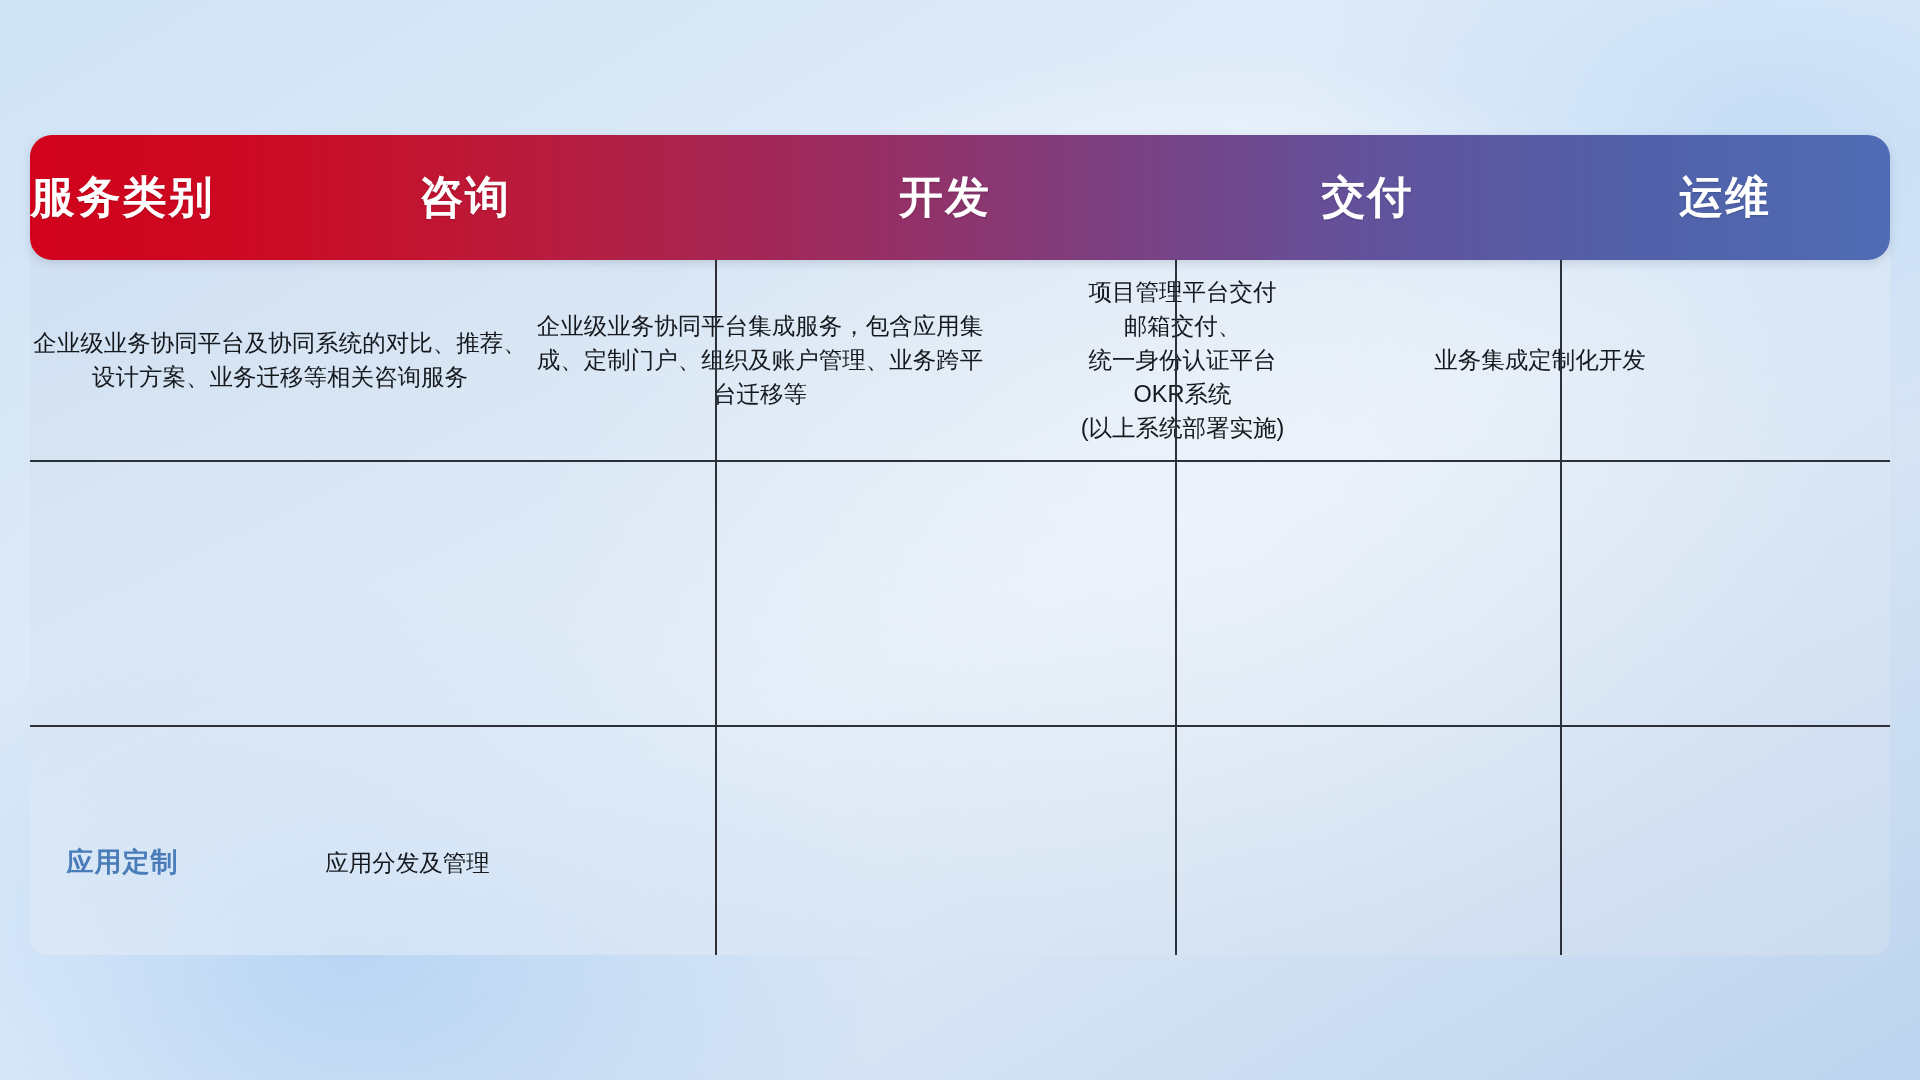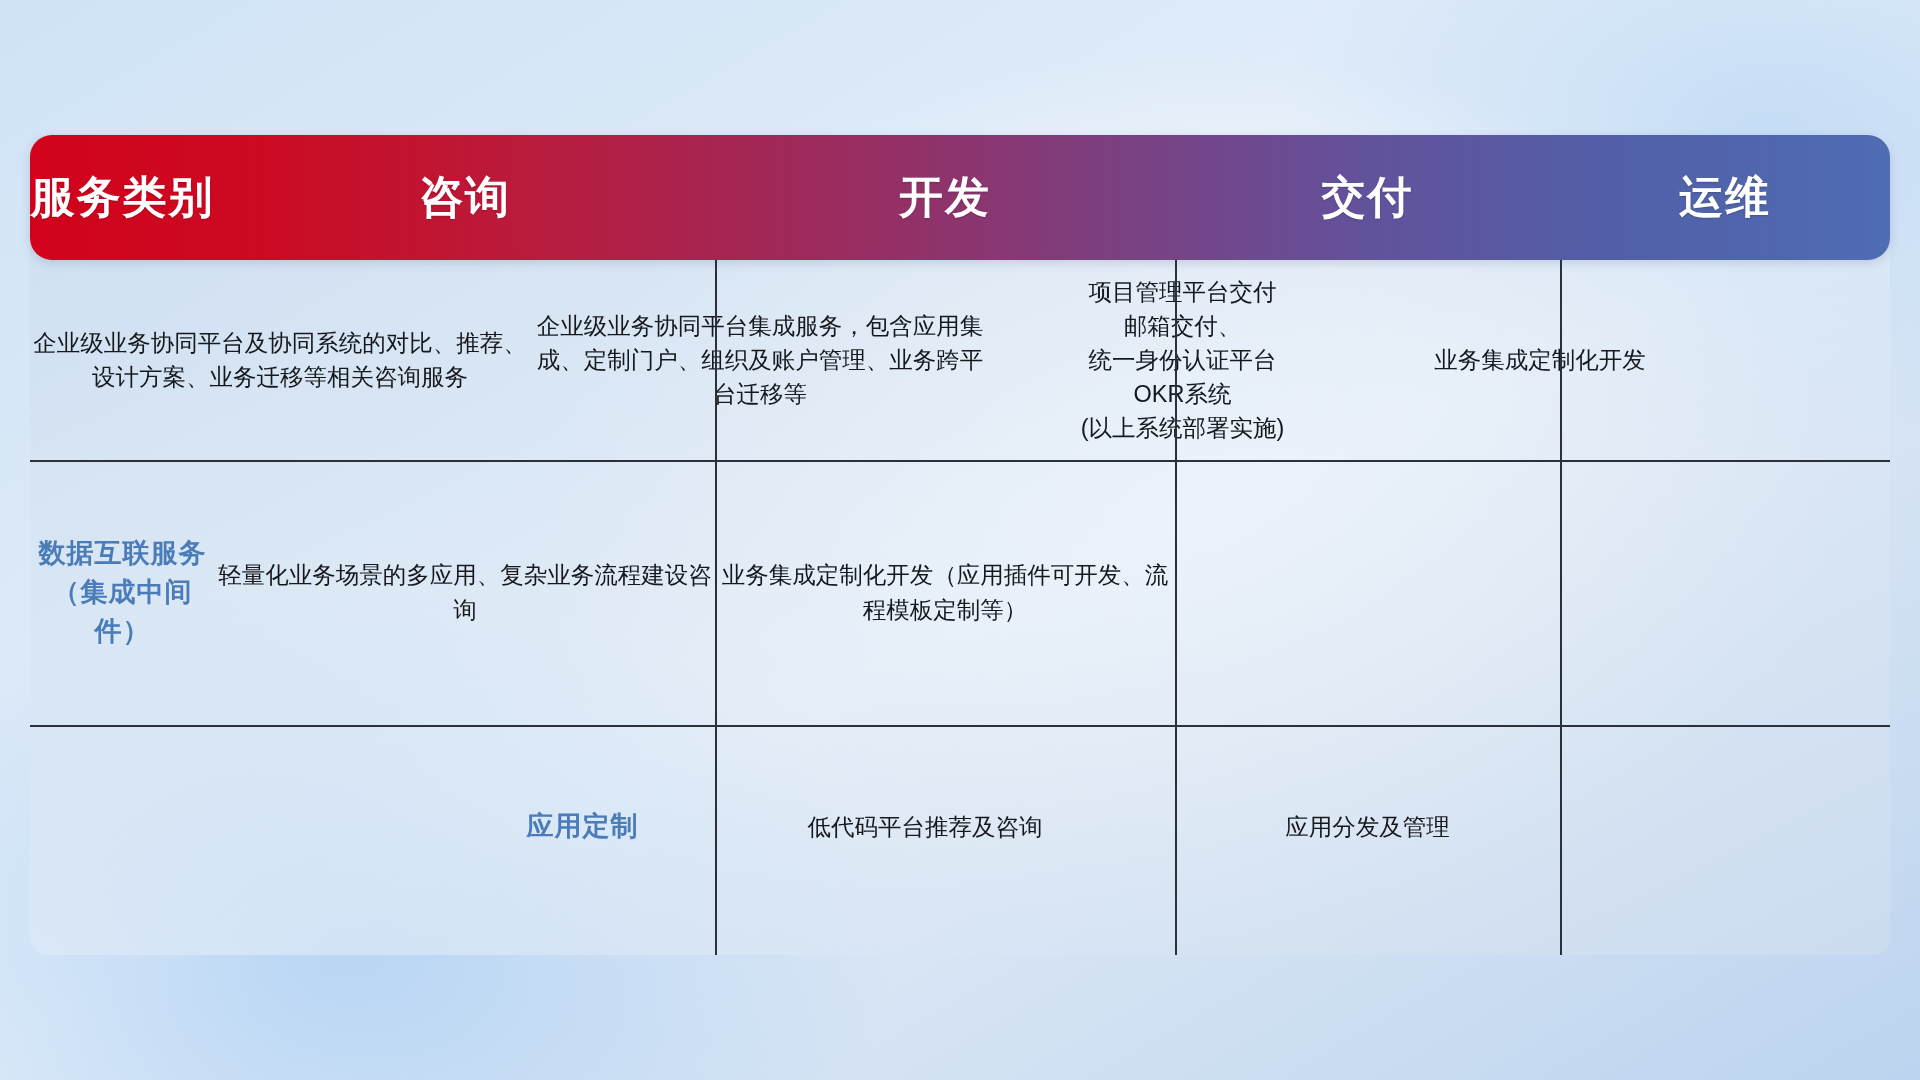--- a/index.html
+++ b/index.html
@@ -37,21 +37,21 @@
     text-align:center; letter-spacing:2px;
     text-shadow:0 1px 2px rgba(0,0,0,0.18);
   }
   
   #grid {
     position:absolute; left:30px; top:260px; width:1860px; height:695px;
   }
   .row { position:absolute; left:0; width:1860px; display:flex; }
   .row.r1 { top:0; height:200px; }
   .row.r2 { top:200px; height:265px; }
-  .row.r3 { top:452px; height:230px;justify-content:flex-end; }
+  .row.r3 { top:488px; height:230px; }
   .cell {
     display:flex; align-items:center; justify-content:center;
     text-align:center; padding:6px 2px; line-height:1.45;
   }
   .cat {
     color:#4a7cba; font-size:27px; font-weight:bold; letter-spacing:1px;
   }
   .body-text { color:#15191e; font-size:23.5px; }
   
   .c0 { width:185px; }
@@ -85,32 +85,23 @@
       <div class="cell c1 body-text">企业级业务协同平台及协同系统的对比、推荐、设计方案、业务迁移等相关咨询服务</div>
       <div class="cell c2 body-text">企业级业务协同平台集成服务，包含应用集成、定制门户、组织及账户管理、业务跨平台迁移等</div>
       <div class="cell c3 body-text nowrap-pre">项目管理平台交付
 邮箱交付、
 统一身份认证平台
 OKR系统
 (以上系统部署实施)</div>
       <div class="cell c4 body-text">业务集成定制化开发</div>
     </div>
 
-    <div class="row r2">
-      <div class="cell c0 cat nowrap-pre">数据互联服务
-（集成中间件）</div>
-      <div class="cell c1 body-text">轻量化业务场景的多应用、复杂业务流程建设咨询</div>
-      <div class="cell c2 body-text">业务集成定制化开发（应用插件可开发、流程模板定制等）</div>
-      <div class="cell c3 body-text nowrap-pre"></div>
-      <div class="cell c4 body-text"></div>
-    </div>
 
     <div class="row r3">
       <div class="cell c0 cat nowrap-pre">应用定制</div>
-      <div class="cell c1 body-text">低代码平台推荐及咨询</div>
       <div class="cell c3 body-text">应用分发及管理</div>
       <div class="cell c4 body-text"></div>
     </div>
 
     <div class="vline" style="left:685px; top:0; height:695px;"></div>
     <div class="vline" style="left:1145px; top:0; height:695px;"></div>
     <div class="vline" style="left:1530px; top:0; height:695px;"></div>
 
     <div class="hline" style="left:0; top:200px; width:1860px;"></div>
     <div class="hline" style="left:0; top:465px; width:1860px;"></div>

